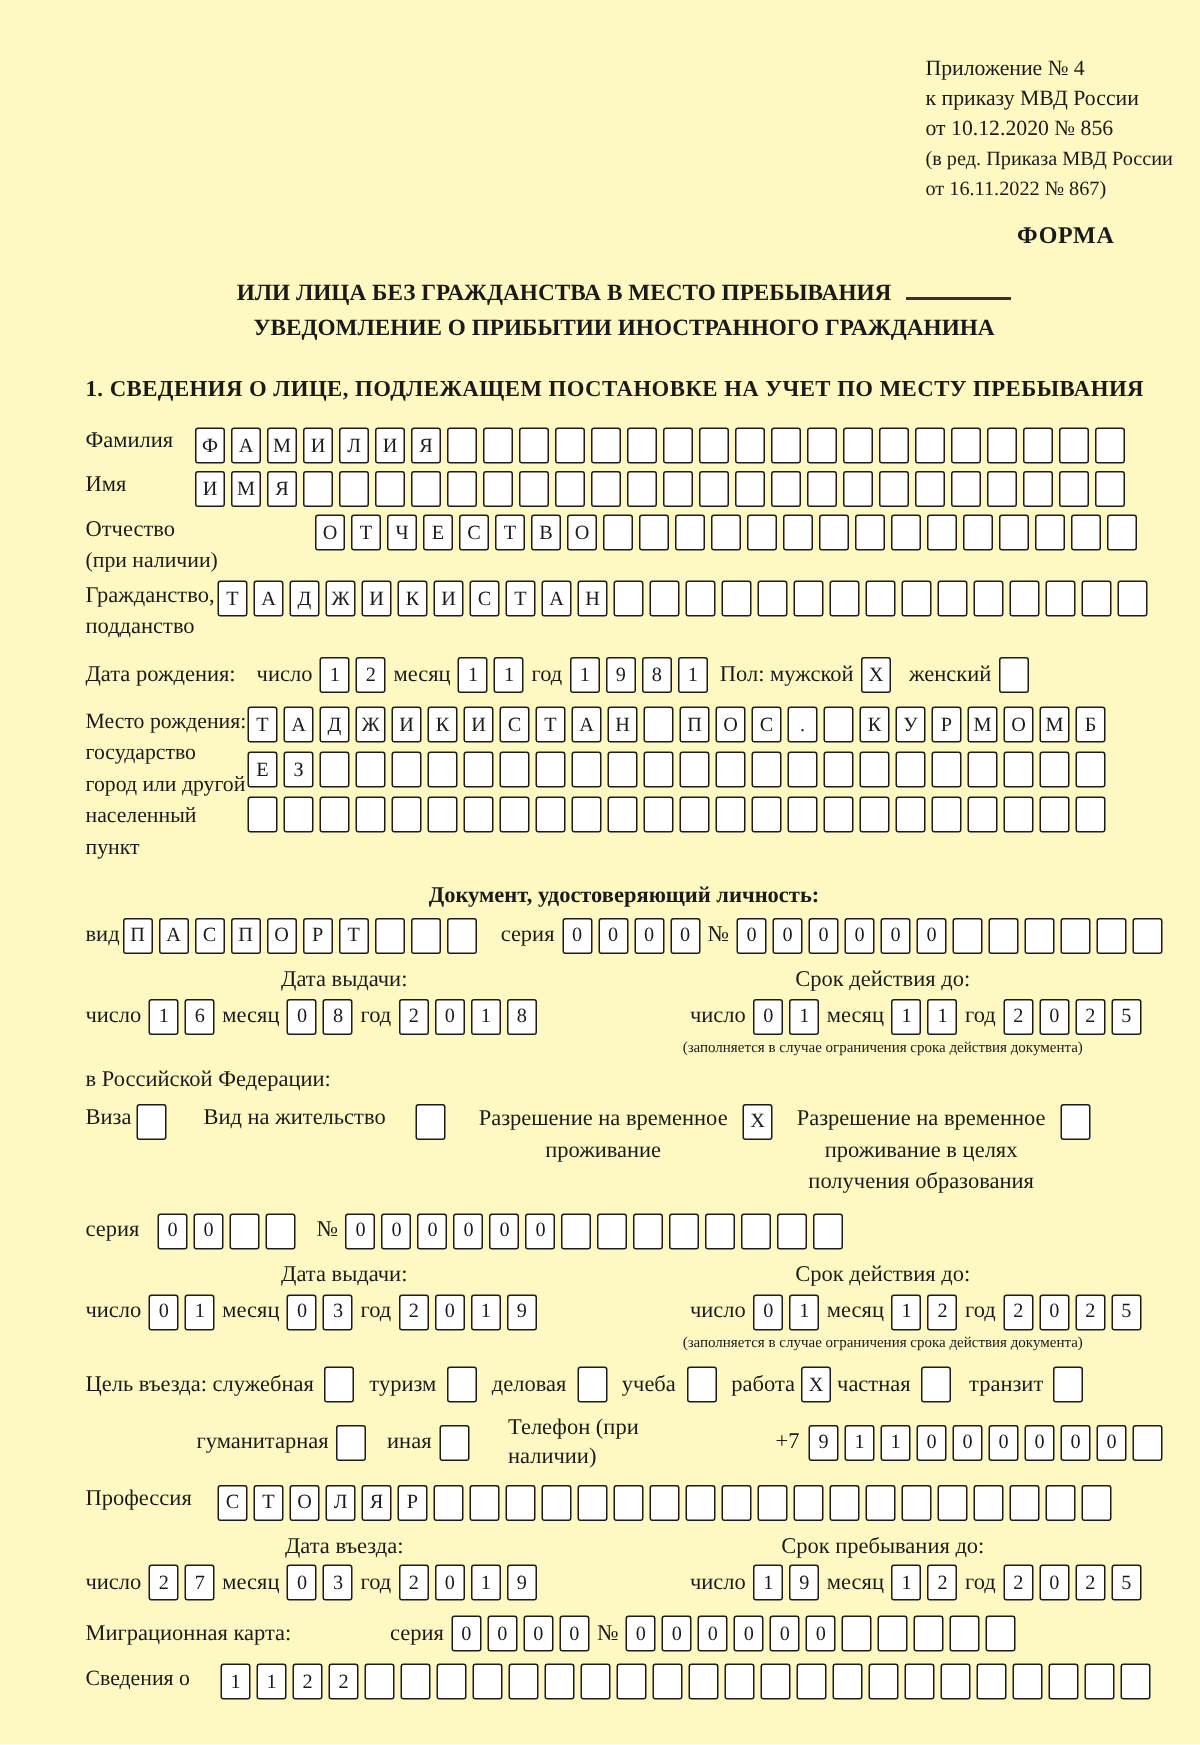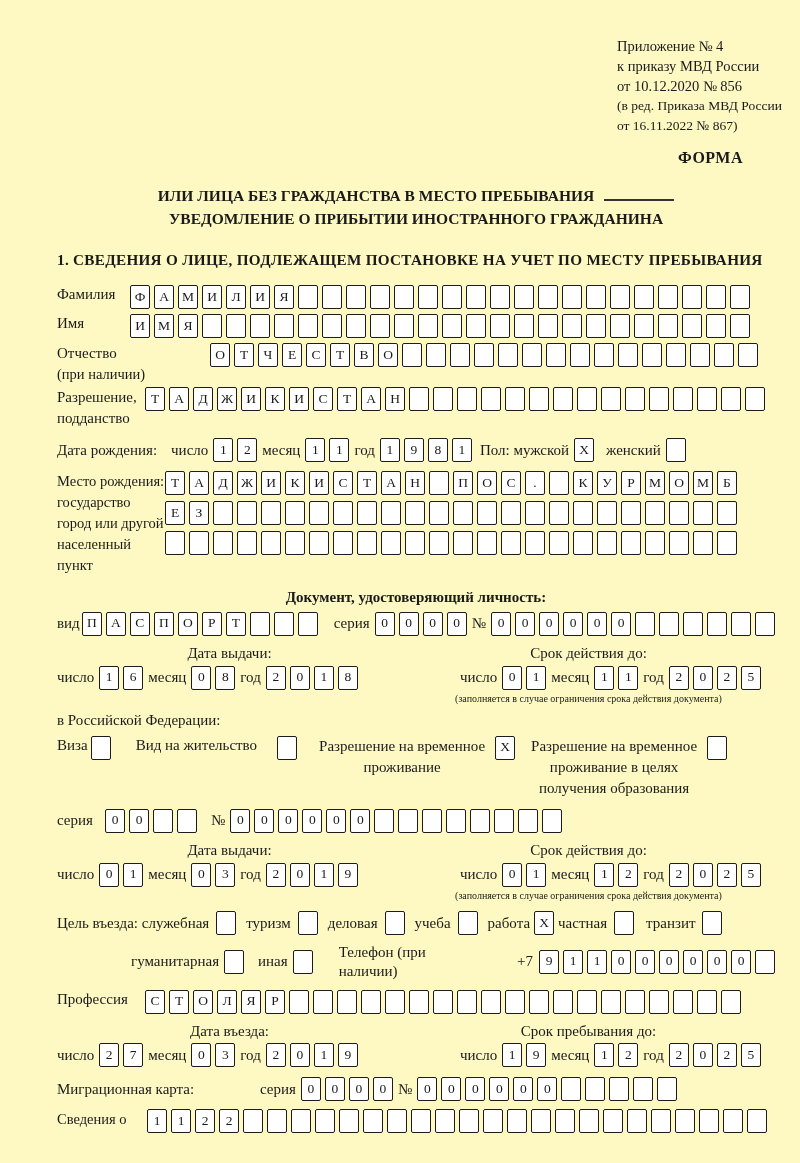--- a/index.html
+++ b/index.html
@@ -159,21 +159,21 @@
         <span class="cell"></span>
         <span class="cell"></span>
         <span class="cell"></span>
         <span class="cell"></span>
         <span class="cell"></span>
       </div>
   </div>
 
   <div class="frow" style="margin-top:2px;">
     <div class="flabel" style="width:88px;">
-      <div>Разрешение,</div>
+      <div>Гражданство,</div>
       <div>подданство</div>
     </div>
     <div class="cells">
         <span class="cell">Т</span>
         <span class="cell">А</span>
         <span class="cell">Д</span>
         <span class="cell">Ж</span>
         <span class="cell">И</span>
         <span class="cell">К</span>
         <span class="cell">И</span>

